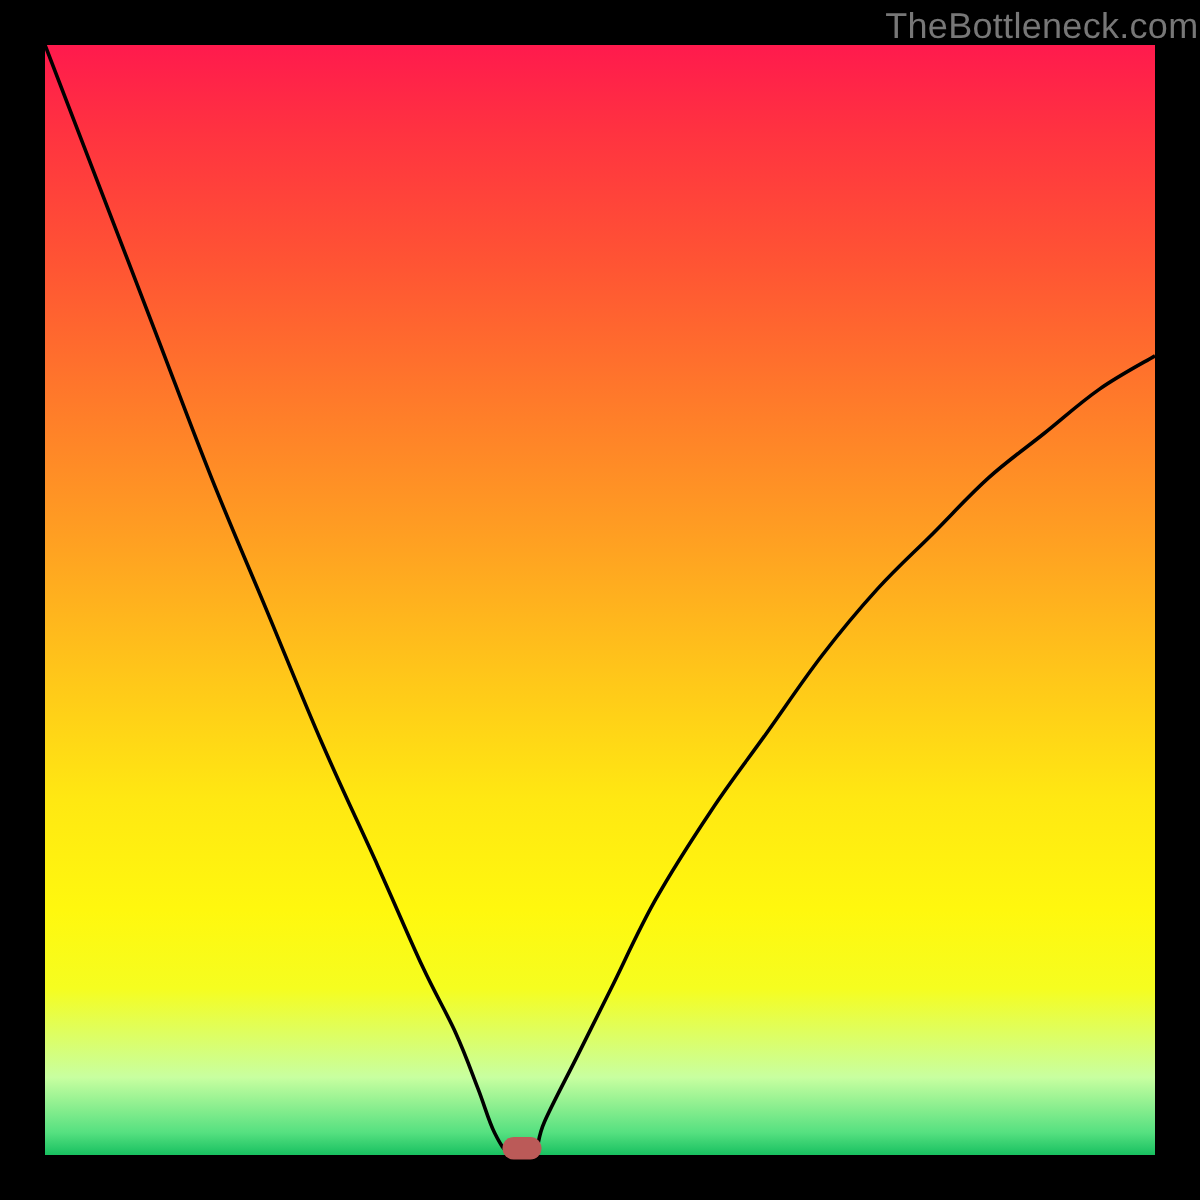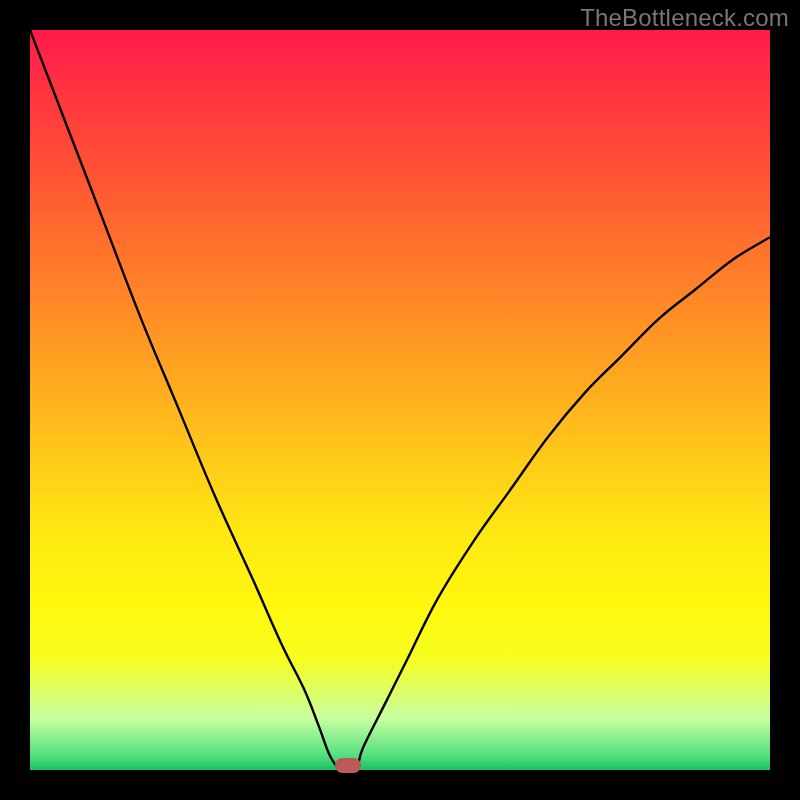--- a/index.html
+++ b/index.html
@@ -36,21 +36,21 @@
       #fff80e 78%,
       #f5fd20 85%,
       #c8ffa0 93%,
       #55e080 98%,
       #18c060 100%
     );
   }
   .watermark {
     position: absolute;
     top: 4px;
-    right: 11px;
+    right: 1px;
     color: #777;
     font-size: 24px;
     font-weight: 500;
     letter-spacing: 0.2px;
     user-select: none;
   }
   svg.curve {
     position: absolute;
     top: 0;
     left: 0;

